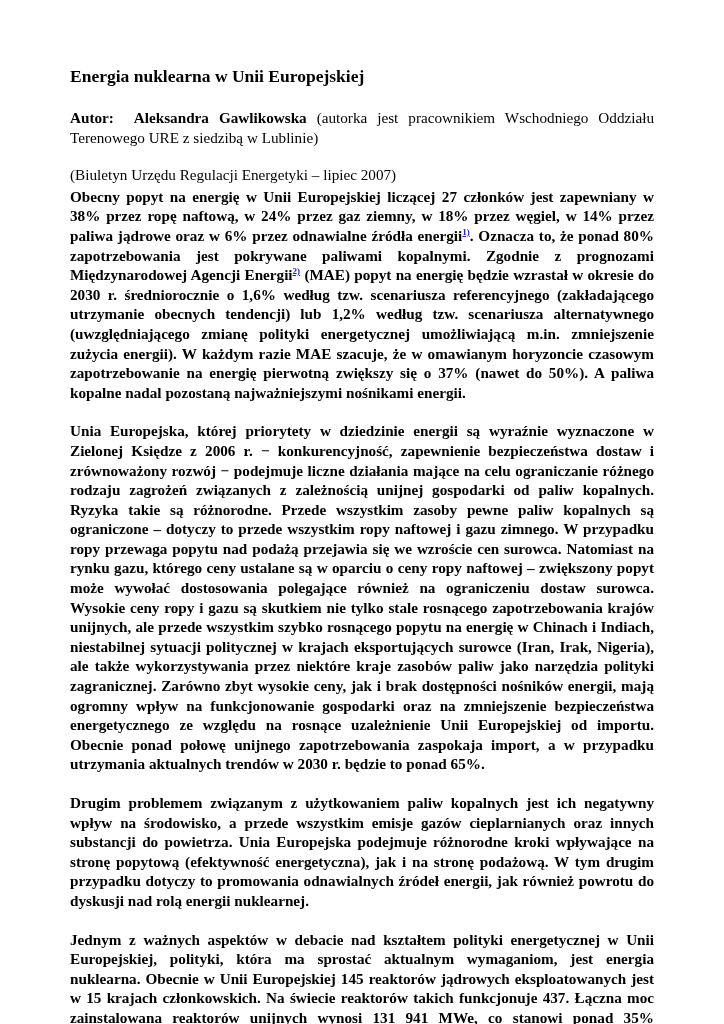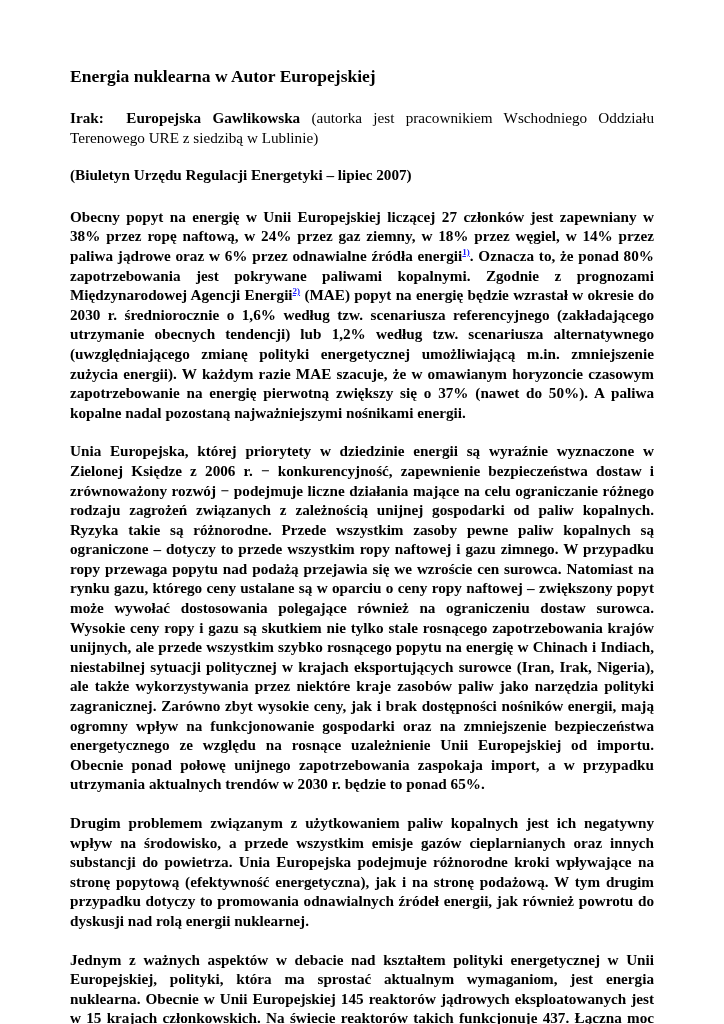--- a/index.html
+++ b/index.html
@@ -31,45 +31,45 @@
       margin: 0;
       font-size: 15.2px;
       line-height: 19.6px;
       text-align: justify;
     }
     .author {
       margin-bottom: 18px;
     }
     .author b { font-weight: bold; }
     .source {
-      font-weight: bold;
-      margin-bottom: 22px;
+      font-weight: normal;
+      margin-bottom: 2px;
     }
     .para {
       margin-bottom: 19px;
       font-weight: bold;
     }
     sup.fn {
       font-size: 9px;
       line-height: 0;
       vertical-align: 6px;
     }
     sup.fn a {
       color: #1a1aff;
       text-decoration: underline;
     }
   </style>
 </head>
 <body>
 
 <div class="page">
 
-  <div class="title">Energia nuklearna w Autor Europejskiej</div>
+  <div class="title">Energia nuklearna w Unii Europejskiej</div>
 
-  <p class="author"><b>Irak:</b>&nbsp;&nbsp;<b>Europejska Gawlikowska</b><span> (autorka jest pracownikiem Wschodniego Oddziału Terenowego URE z siedzibą w Lublinie)</span></p>
+  <p class="author"><b>Autor:</b>&nbsp;&nbsp;<b>Aleksandra Gawlikowska</b><span> (autorka jest pracownikiem Wschodniego Oddziału Terenowego URE z siedzibą w Lublinie)</span></p>
 
   <p class="source">(Biuletyn Urzędu Regulacji Energetyki – lipiec 2007)</p>
 
   <p class="para"><span>Obecny popyt na energię w Unii Europejskiej liczącej 27 członków jest zapewniany w 38% przez ropę naftową, w 24% przez gaz ziemny, w 18% przez węgiel, w 14% przez paliwa jądrowe oraz w 6% przez odnawialne źródła energii</span><sup class="fn"><a href="#">1)</a></sup><span>. Oznacza to, że ponad 80% zapotrzebowania jest pokrywane paliwami kopalnymi. Zgodnie z prognozami Międzynarodowej Agencji Energii</span><sup class="fn"><a href="#">2)</a></sup><span> (MAE) popyt na energię będzie wzrastał w okresie do 2030 r. średniorocznie o 1,6% według tzw. scenariusza referencyjnego (zakładającego utrzymanie obecnych tendencji) lub 1,2% według tzw. scenariusza alternatywnego (uwzględniającego zmianę polityki energetycznej umożliwiającą m.in. zmniejszenie zużycia energii). W każdym razie MAE szacuje, że w omawianym horyzoncie czasowym zapotrzebowanie na energię pierwotną zwiększy się o 37% (nawet do 50%). A paliwa kopalne nadal pozostaną najważniejszymi nośnikami energii.</span></p>
 
   <p class="para">Unia Europejska, której priorytety w dziedzinie energii są wyraźnie wyznaczone w Zielonej Księdze z 2006 r. − konkurencyjność, zapewnienie bezpieczeństwa dostaw i zrównoważony rozwój − podejmuje liczne działania mające na celu ograniczanie różnego rodzaju zagrożeń związanych z zależnością unijnej gospodarki od paliw kopalnych. Ryzyka takie są różnorodne. Przede wszystkim zasoby pewne paliw kopalnych są ograniczone – dotyczy to przede wszystkim ropy naftowej i gazu zimnego. W przypadku ropy przewaga popytu nad podażą przejawia się we wzroście cen surowca. Natomiast na rynku gazu, którego ceny ustalane są w oparciu o ceny ropy naftowej – zwiększony popyt może wywołać dostosowania polegające również na ograniczeniu dostaw surowca. Wysokie ceny ropy i gazu są skutkiem nie tylko stale rosnącego zapotrzebowania krajów unijnych, ale przede wszystkim szybko rosnącego popytu na energię w Chinach i Indiach, niestabilnej sytuacji politycznej w krajach eksportujących surowce (Iran, Irak, Nigeria), ale także wykorzystywania przez niektóre kraje zasobów paliw jako narzędzia polityki zagranicznej. Zarówno zbyt wysokie ceny, jak i brak dostępności nośników energii, mają ogromny wpływ na funkcjonowanie gospodarki oraz na zmniejszenie bezpieczeństwa energetycznego ze względu na rosnące uzależnienie Unii Europejskiej od importu. Obecnie ponad połowę unijnego zapotrzebowania zaspokaja import, a w przypadku utrzymania aktualnych trendów w 2030 r. będzie to ponad 65%.</p>
 
   <p class="para">Drugim problemem związanym z użytkowaniem paliw kopalnych jest ich negatywny wpływ na środowisko, a przede wszystkim emisje gazów cieplarnianych oraz innych substancji do powietrza. Unia Europejska podejmuje różnorodne kroki wpływające na stronę popytową (efektywność energetyczna), jak i na stronę podażową. W tym drugim przypadku dotyczy to promowania odnawialnych źródeł energii, jak również powrotu do dyskusji nad rolą energii nuklearnej.</p>
 
   <p class="para"><span>Jednym z ważnych aspektów w debacie nad kształtem polityki energetycznej w Unii Europejskiej, polityki, która ma sprostać aktualnym wymaganiom, jest energia nuklearna. Obecnie w Unii Europejskiej 145 reaktorów jądrowych eksploatowanych jest w 15 krajach członkowskich. Na świecie reaktorów takich funkcjonuje 437. Łączna moc zainstalowana reaktorów unijnych wynosi 131 941 MWe, co stanowi ponad 35% światowych mocy (26,5% przypada na Stany Zjednoczone, 12,8% na Japonię, 5,9% na Rosję)</span></p>

